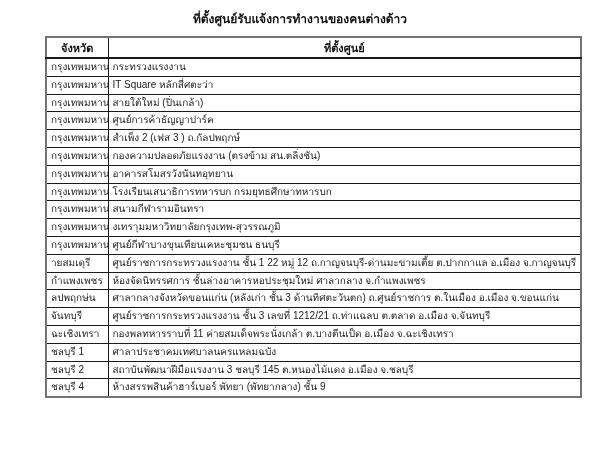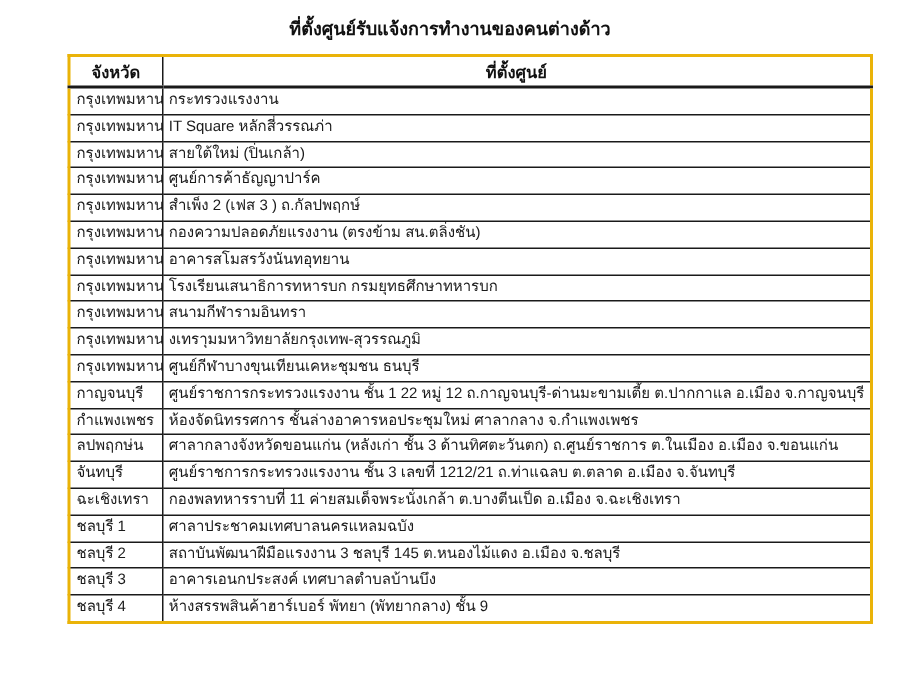--- a/index.html
+++ b/index.html
@@ -27,21 +27,21 @@
     color: #111111;
     line-height: 18px;
   }
   table.centers-table {
     position: absolute;
     left: 45px;
     top: 36px;
     width: 537px;
     border-collapse: collapse;
     table-layout: fixed;
-    border: 2px solid #eab308;
+    border: 2px solid #737373;
     background: #ffffff;
   }
   table.centers-table th {
     border: 1px solid #1a1a1a;
     border-bottom-width: 2px;
     font-size: 11px;
     font-weight: bold;
     text-align: center;
     height: 19px;
     padding: 0 2px;
@@ -81,21 +81,21 @@
       </tr>
     </thead>
     <tbody>
     <tr>
       <td>กรุงเทพมหานคร</td>
       <td>กระทรวงแรงงาน</td>
     </tr>
 
     <tr>
       <td>กรุงเทพมหานคร</td>
-      <td>IT Square หลักสี่วรรณภ่า</td>
+      <td>IT Square หลักสี่ศตะว่า</td>
     </tr>
 
     <tr>
       <td>กรุงเทพมหานคร</td>
       <td>สายใต้ใหม่ (ปิ่นเกล้า)</td>
     </tr>
 
     <tr>
       <td>กรุงเทพมหานคร</td>
       <td>ศูนย์การค้าธัญญาปาร์ค</td>
@@ -131,21 +131,21 @@
       <td>งเทราุมมหาวิทยาลัยกรุงเทพ-สุวรรณภูมิ</td>
     </tr>
 
     <tr>
       <td>กรุงเทพมหานคร</td>
       <td>ศูนย์กีฬาบางขุนเทียนเคหะชุมชน ธนบุรี</td>
     </tr>
 
 
     <tr>
-      <td>กาญจนบุรี</td>
+      <td>ายสมเดุรี</td>
       <td>ศูนย์ราชการกระทรวงแรงงาน ชั้น 1 22 หมู่ 12 ถ.กาญจนบุรี-ด่านมะขามเตี้ย ต.ปากกาแล อ.เมือง จ.กาญจนบุรี</td>
     </tr>
 
 
     <tr>
       <td>กำแพงเพชร</td>
       <td>ห้องจัดนิทรรศการ ชั้นล่างอาคารหอประชุมใหม่ ศาลากลาง จ.กำแพงเพชร</td>
     </tr>
 
     <tr>
@@ -166,24 +166,20 @@
     <tr>
       <td>ชลบุรี 1</td>
       <td>ศาลาประชาคมเทศบาลนครแหลมฉบัง</td>
     </tr>
 
     <tr>
       <td>ชลบุรี 2</td>
       <td>สถาบันพัฒนาฝีมือแรงงาน 3 ชลบุรี 145 ต.หนองไม้แดง อ.เมือง จ.ชลบุรี</td>
     </tr>
 
-    <tr>
-      <td>ชลบุรี 3</td>
-      <td>อาคารเอนกประสงค์ เทศบาลตำบลบ้านบึง</td>
-    </tr>
 
     <tr>
       <td>ชลบุรี 4</td>
       <td>ห้างสรรพสินค้าฮาร์เบอร์ พัทยา (พัทยากลาง) ชั้น 9</td>
     </tr>
   </tbody>
   </table>
 
 </div>
 

